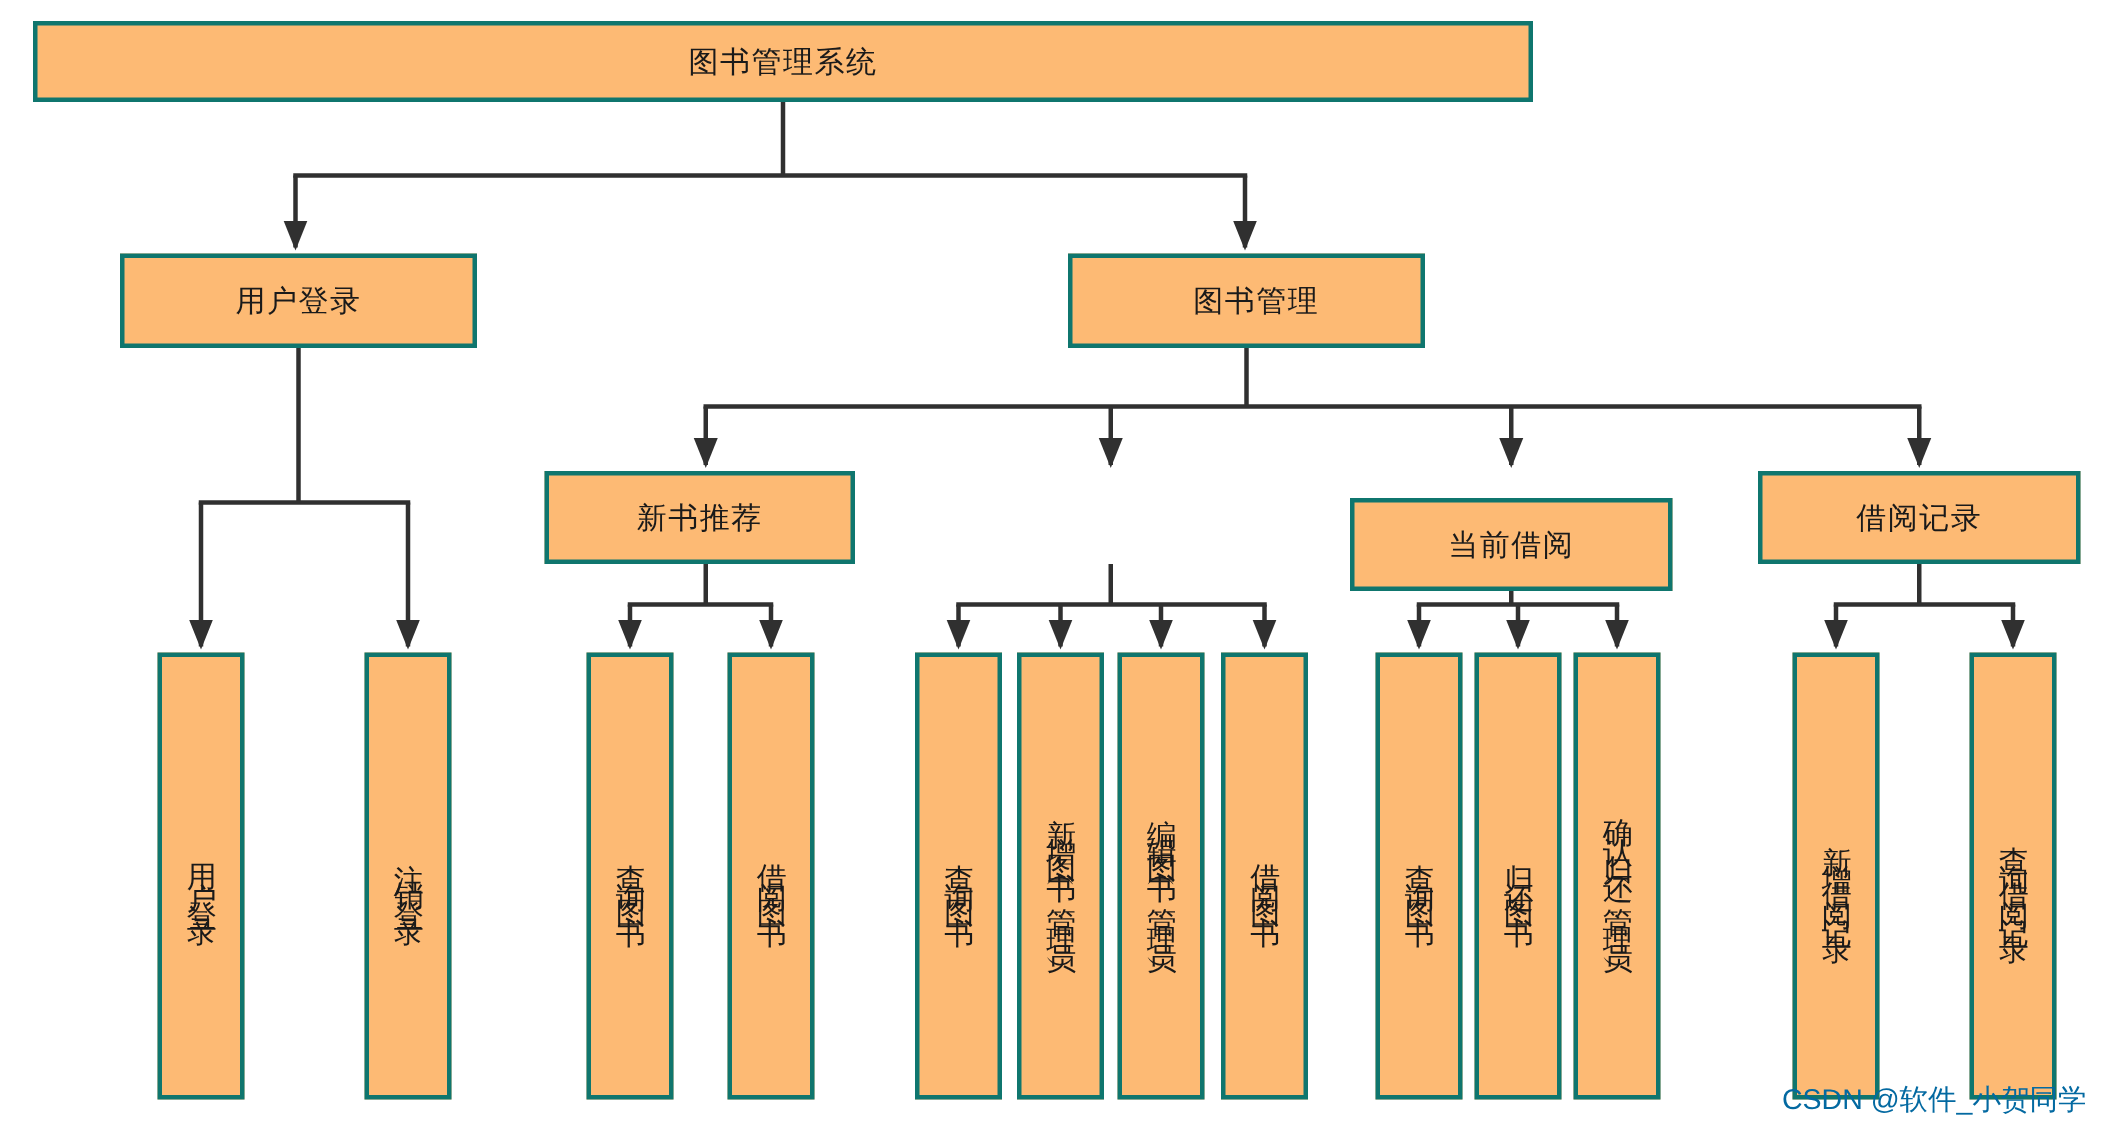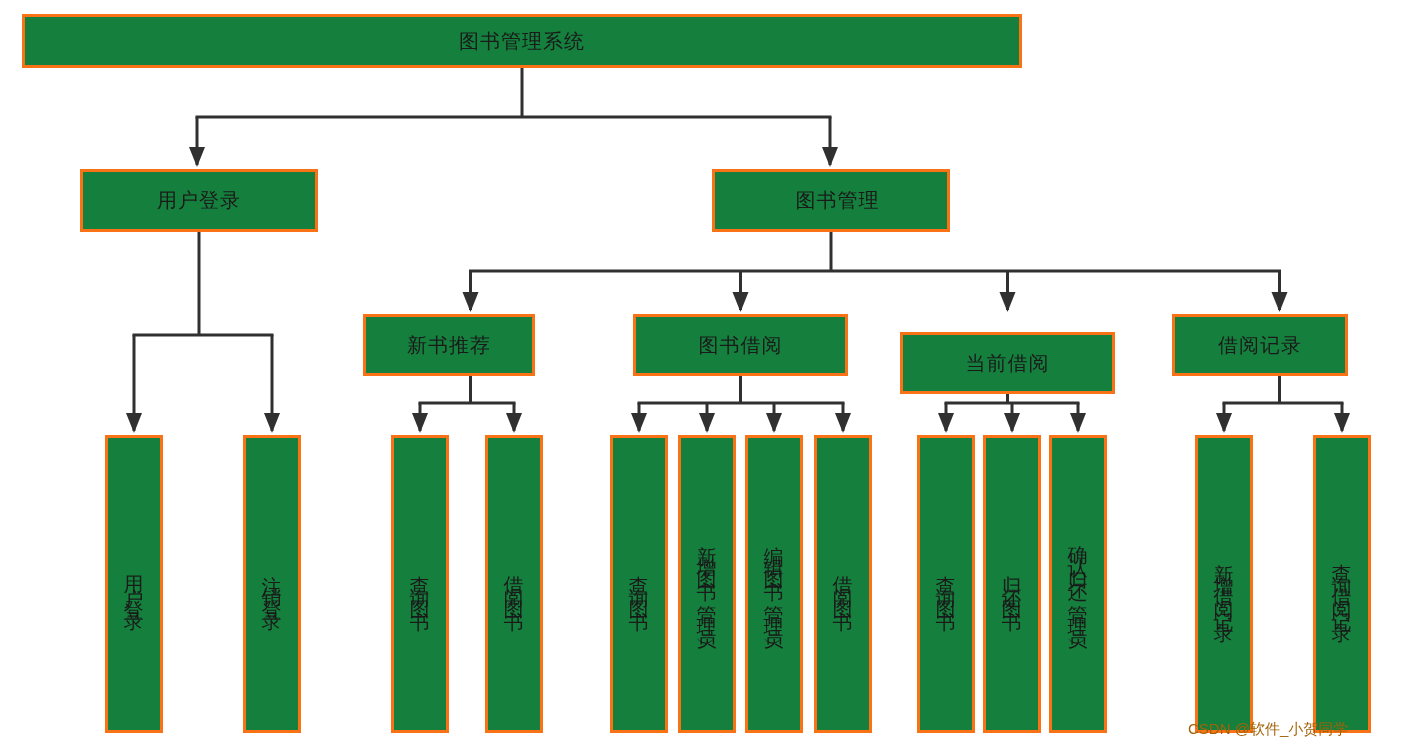--- a/index.html
+++ b/index.html
@@ -8,58 +8,58 @@
     width: 1405px;
     height: 747px;
     background: #ffffff;
     font-family: "Liberation Sans", "DejaVu Sans", sans-serif;
     color: #1a1a1a;
     overflow: hidden;
   }
   .box {
     position: absolute;
     box-sizing: border-box;
-    border: 3px solid #f97316;
-    background: #15803d;
+    border: 3px solid #0f766e;
+    background: #fdba74;
     display: flex;
     align-items: center;
     justify-content: center;
   }
   .h-label { font-size: 20px; letter-spacing: 1px; white-space: nowrap; }
   .v-label {
     writing-mode: vertical-rl;
     text-orientation: mixed;
     font-size: 20px;
     letter-spacing: 12px;
     line-height: 1;
     white-space: nowrap;
   }
   
   #box-root        { left: 22px;  top: 14px;  width: 1000px; height: 54px; }
   #box-user-login  { left: 80px;  top: 169px; width: 238px;  height: 63px; }
   #box-book-mgmt   { left: 712px; top: 169px; width: 238px;  height: 63px; padding-left: 13px; }
-  #box-new-rec     { left: 363px; top: 314px; width: 172px;  height: 62px; }
+  #box-new-rec     { left: 363px; top: 314px; width: 207px;  height: 62px; }
   #box-borrow      { left: 633px; top: 314px; width: 215px;  height: 62px; }
   #box-current     { left: 900px; top: 314px; width: 215px;  height: 62px; margin-top: 18px; }
-  #box-record      { left: 1172px;top: 314px; width: 176px;  height: 62px; }
+  #box-record      { left: 1172px;top: 314px; width: 215px;  height: 62px; }
   .leaf { top: 435px; width: 58px; height: 298px; }
   #leaf-a1 { left: 105px; }  #leaf-a2 { left: 243px; }
   #leaf-b1 { left: 391px; }  #leaf-b2 { left: 485px; }
   #leaf-c1 { left: 610px; }  #leaf-c2 { left: 678px; }
   #leaf-c3 { left: 745px; }  #leaf-c4 { left: 814px; }
   #leaf-d1 { left: 917px; }  #leaf-d2 { left: 983px; }  #leaf-d3 { left: 1049px; }
   #leaf-e1 { left: 1195px; } #leaf-e2 { left: 1313px; }
   #connectors { position: absolute; left: 0; top: 0; pointer-events: none; }
   #connectors line { stroke: #303030; stroke-width: 3; }
   .watermark {
     position: absolute;
     left: 1188px;
     top: 720px;
-    font-size: 15px;
-    color: #a16207;
+    font-size: 19px;
+    color: #0369a1;
     white-space: nowrap;
   }
 </style>
 </head>
 <body>
 
 <div class="canvas">
 
   <svg id="connectors" width="1405" height="747" viewBox="0 0 1405 747">
     <defs>
@@ -130,23 +130,20 @@
   <div class="box" id="box-user-login">
     <span class="h-label">用户登录</span>
   </div>
   <div class="box" id="box-book-mgmt">
     <span class="h-label">图书管理</span>
   </div>
 
   <div class="box" id="box-new-rec">
     <span class="h-label">新书推荐</span>
   </div>
-  <div class="box" id="box-borrow">
-    <span class="h-label">图书借阅</span>
-  </div>
   <div class="box" id="box-current">
     <span class="h-label">当前借阅</span>
   </div>
   <div class="box" id="box-record">
     <span class="h-label">借阅记录</span>
   </div>
 
   <div class="box leaf" id="leaf-a1">
     <span class="v-label">用户登录</span>
   </div>

